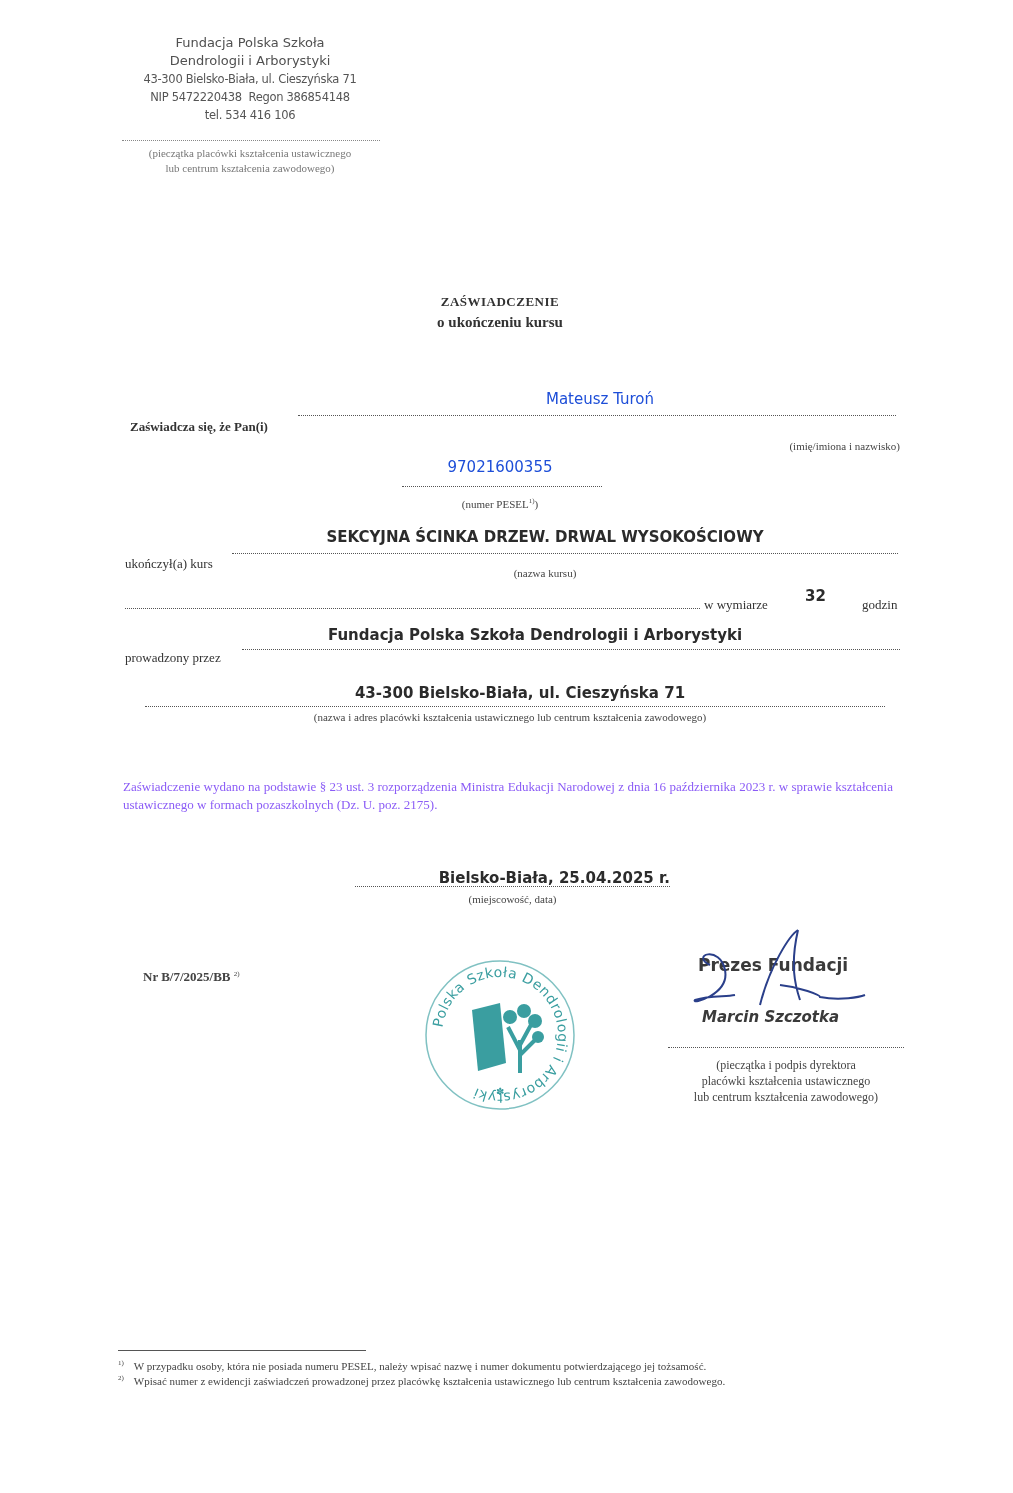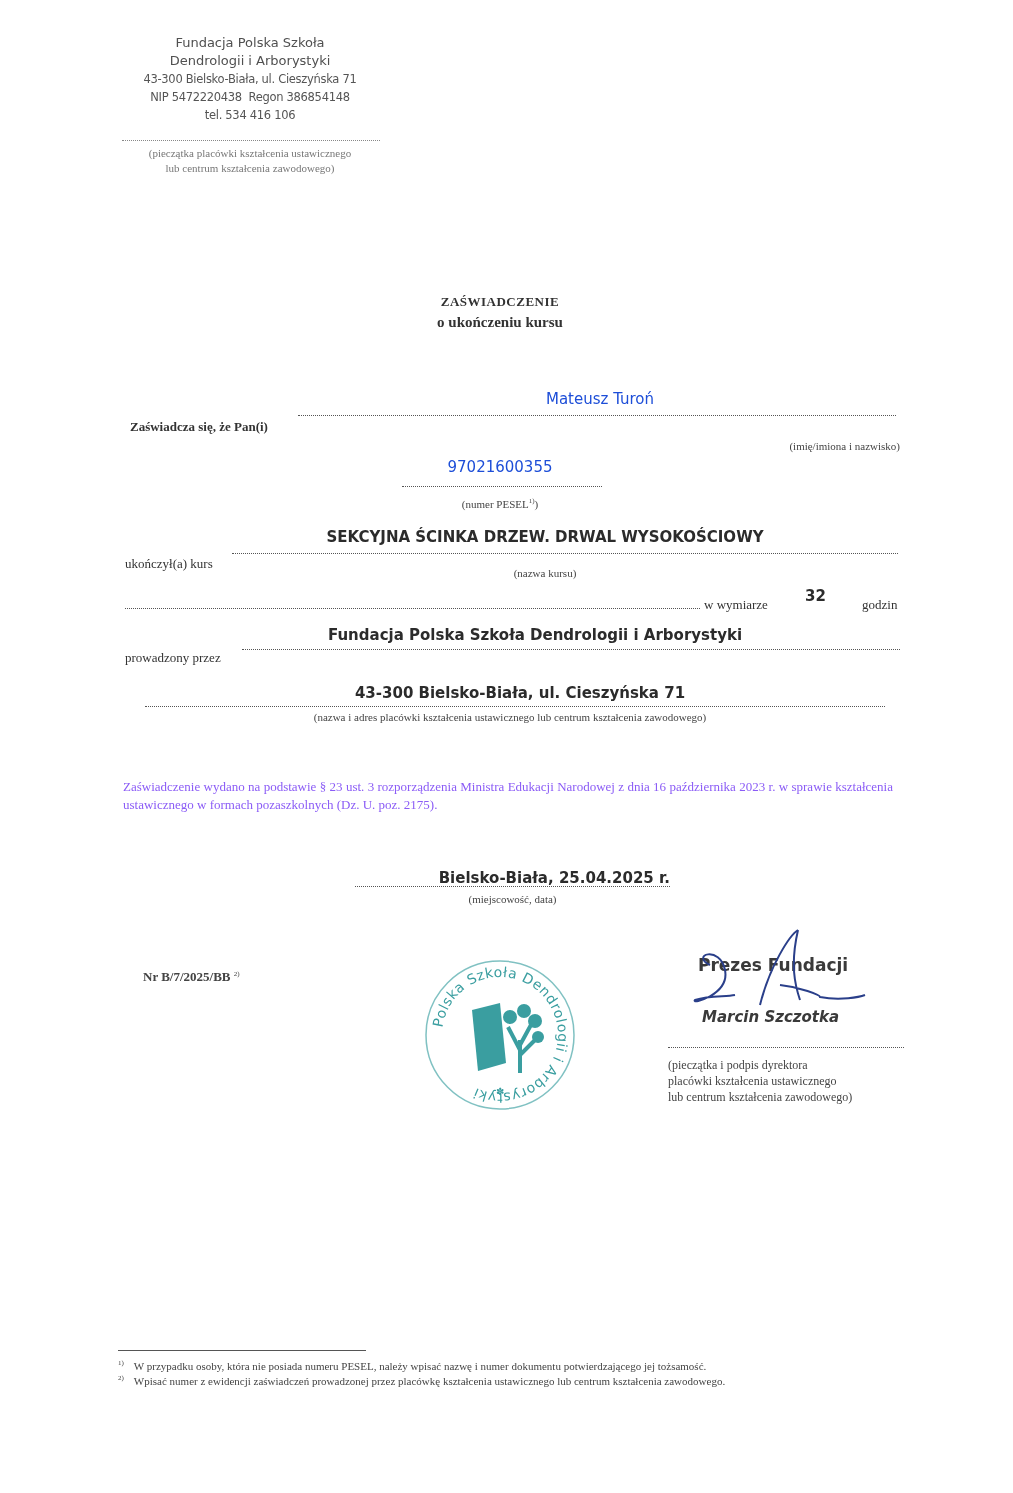--- a/index.html
+++ b/index.html
@@ -112,21 +112,21 @@
 </div>
 
 <div class="abs sig">
   <div class="abs" style="left:18px; top:30px; font-family:'DejaVu Sans',sans-serif; font-weight:bold; font-size:17px; color:#3a3a3a;">Prezes Fundacji</div>
   <svg class="abs" style="left:0; top:0;" width="230" height="110">
     <path d="M30 40 C10 30 40 20 45 45 C50 70 10 80 15 75 C30 70 45 72 55 70 M80 80 C90 40 110 10 118 5 M118 5 C110 40 115 60 120 75 M100 60 C120 62 140 70 140 72 C160 76 180 72 185 70" stroke="#2a3f8a" stroke-width="2" fill="none"></path>
   </svg>
   <div class="abs" style="left:22px; top:83px; font-family:'DejaVu Sans',sans-serif; font-weight:bold; font-style:italic; font-size:15px; color:#3a3a3a;">Marcin Szczotka</div>
 </div>
 <div class="abs dots" style="left:668px; top:1047px; width:236px;"></div>
-<div class="abs cap" style="left:668px; top:1057px; width:236px; line-height:16px; font-size:12px;">
+<div class="abs cap" style="left:668px; top:1057px; width:236px; text-align:center; line-height:16px; font-size:12px;">
   <div>(pieczątka i podpis dyrektora</div>
   <div>placówki kształcenia ustawicznego</div>
   <div>lub centrum kształcenia zawodowego)</div>
 </div>
 
 <div class="abs fn-line"></div>
 <div class="abs fn" style="top:1356px;"><sup>1)</sup><span>W przypadku osoby, która nie posiada numeru PESEL, należy wpisać nazwę i numer dokumentu potwierdzającego jej tożsamość.</span></div>
 <div class="abs fn" style="top:1371px;"><sup>2)</sup><span>Wpisać numer z ewidencji zaświadczeń prowadzonej przez placówkę kształcenia ustawicznego lub centrum kształcenia zawodowego.</span></div>
 
 </body></html>

